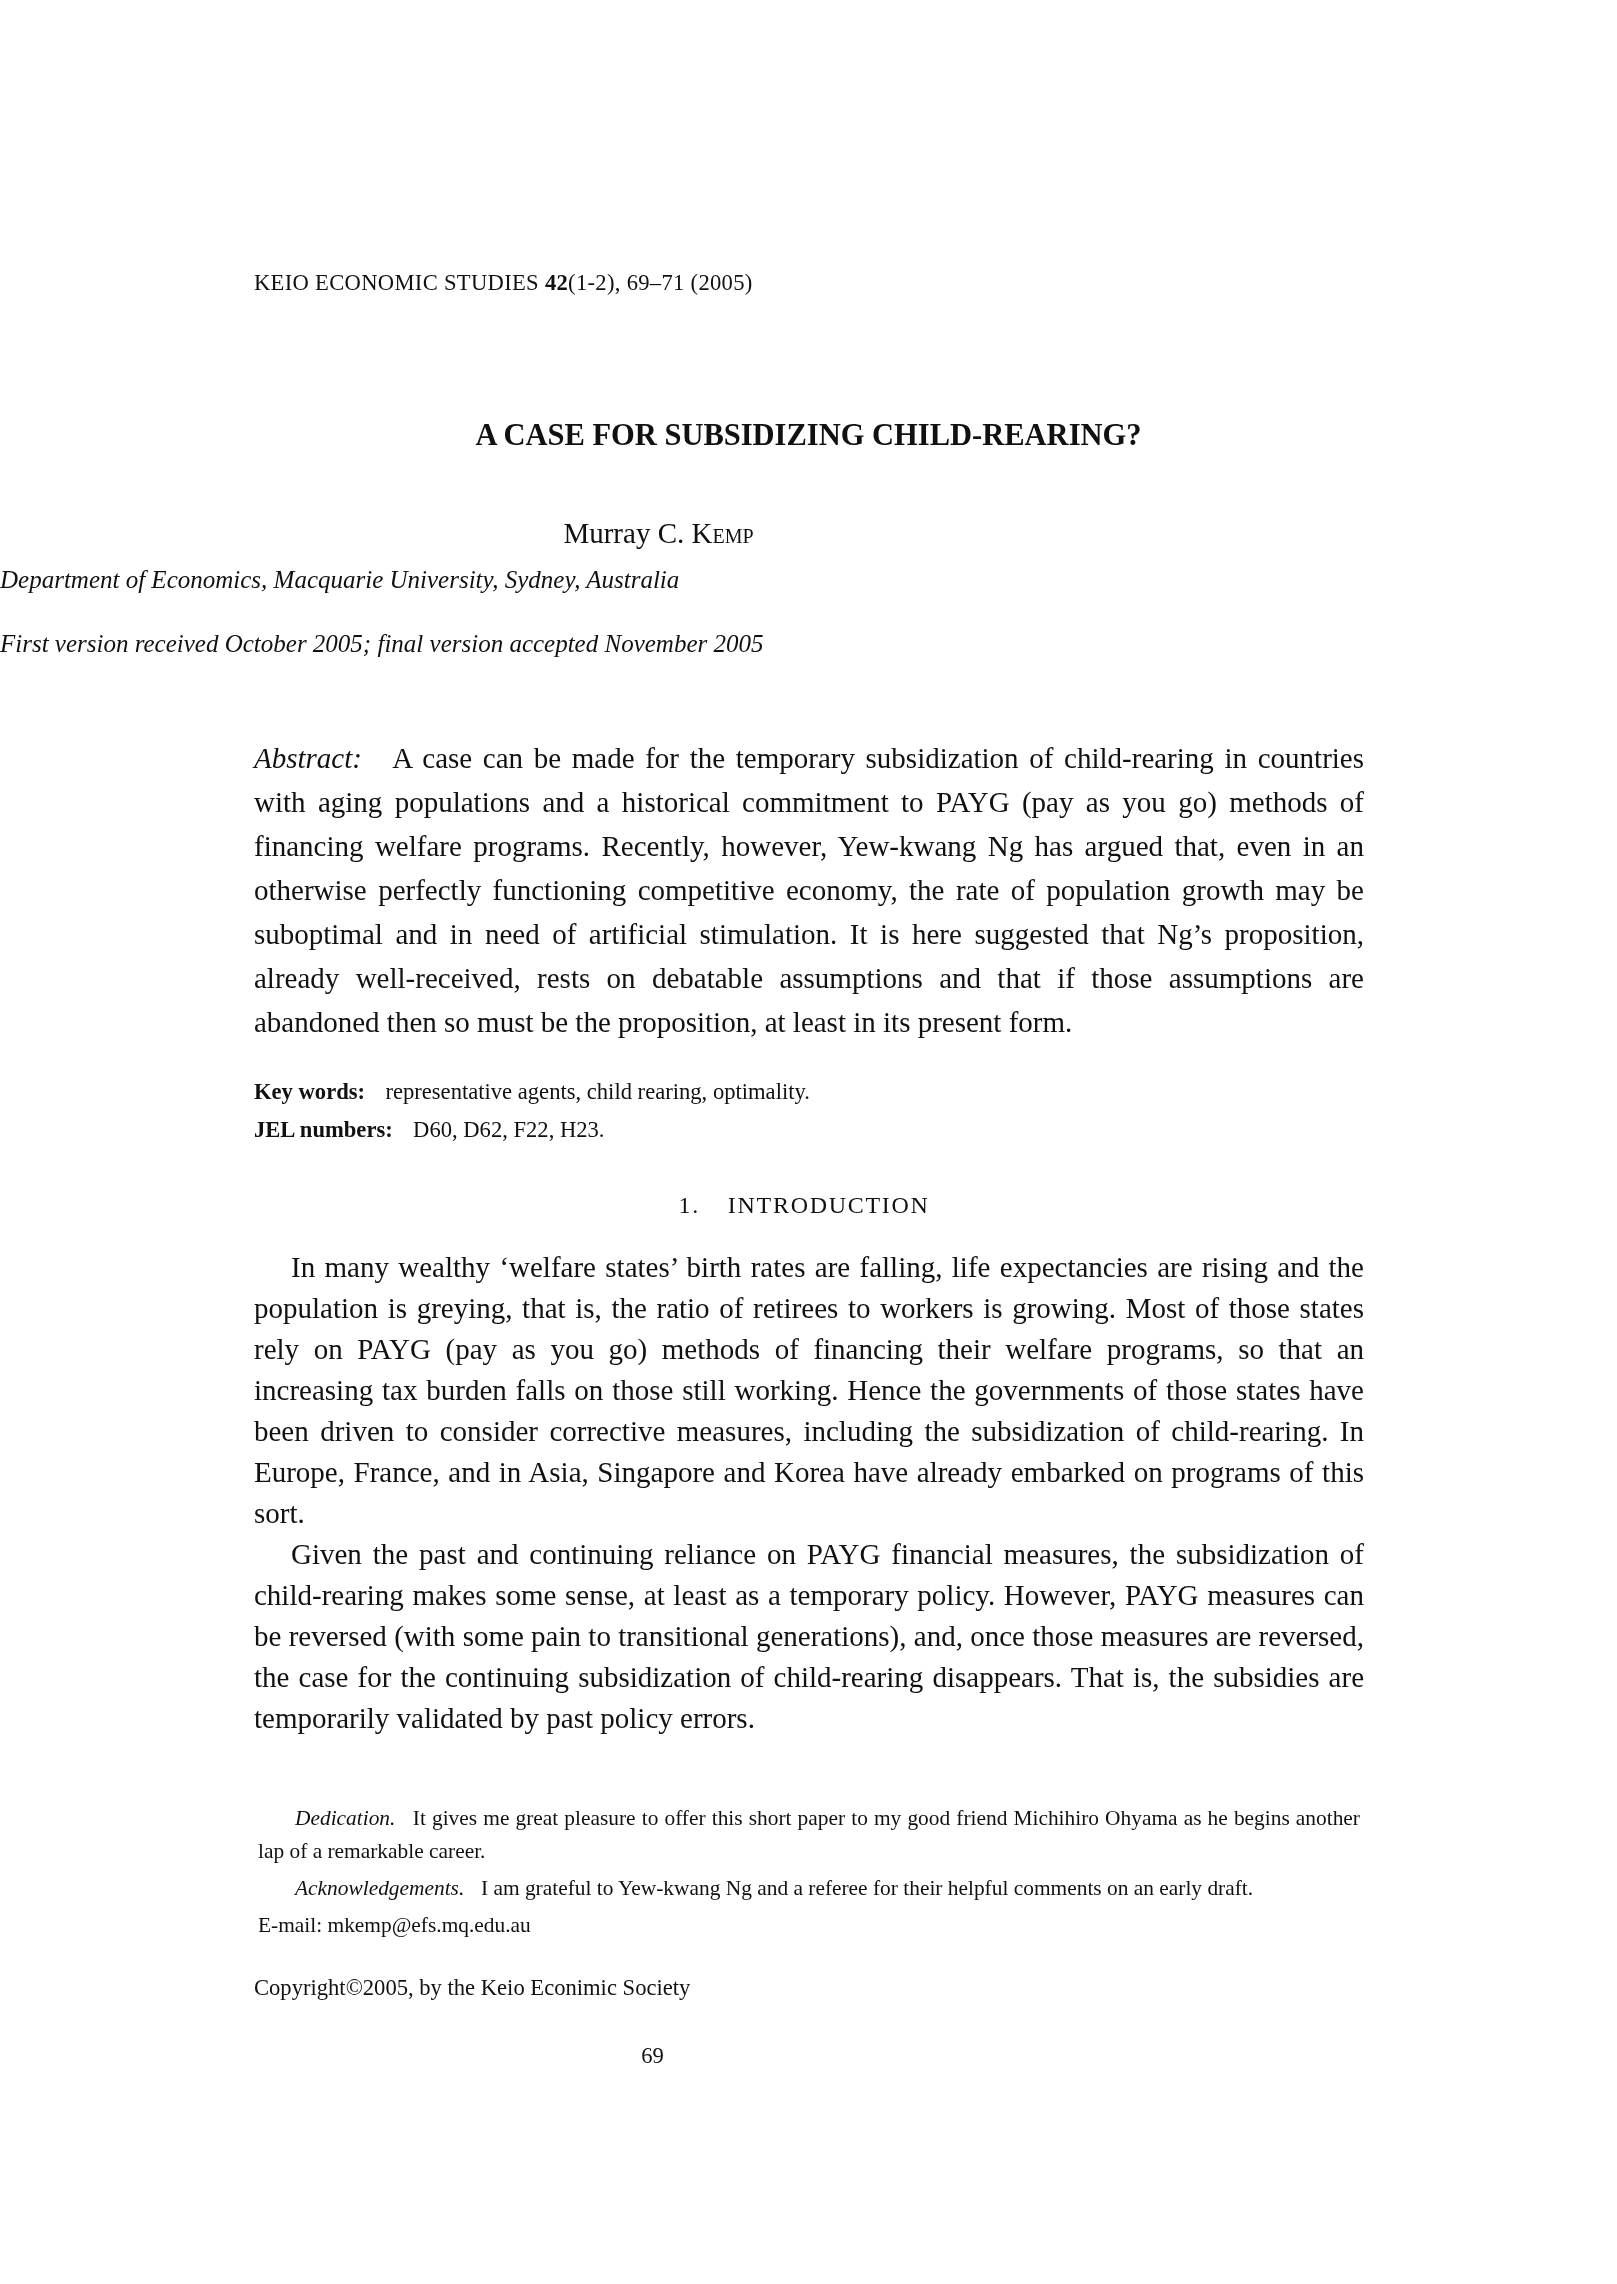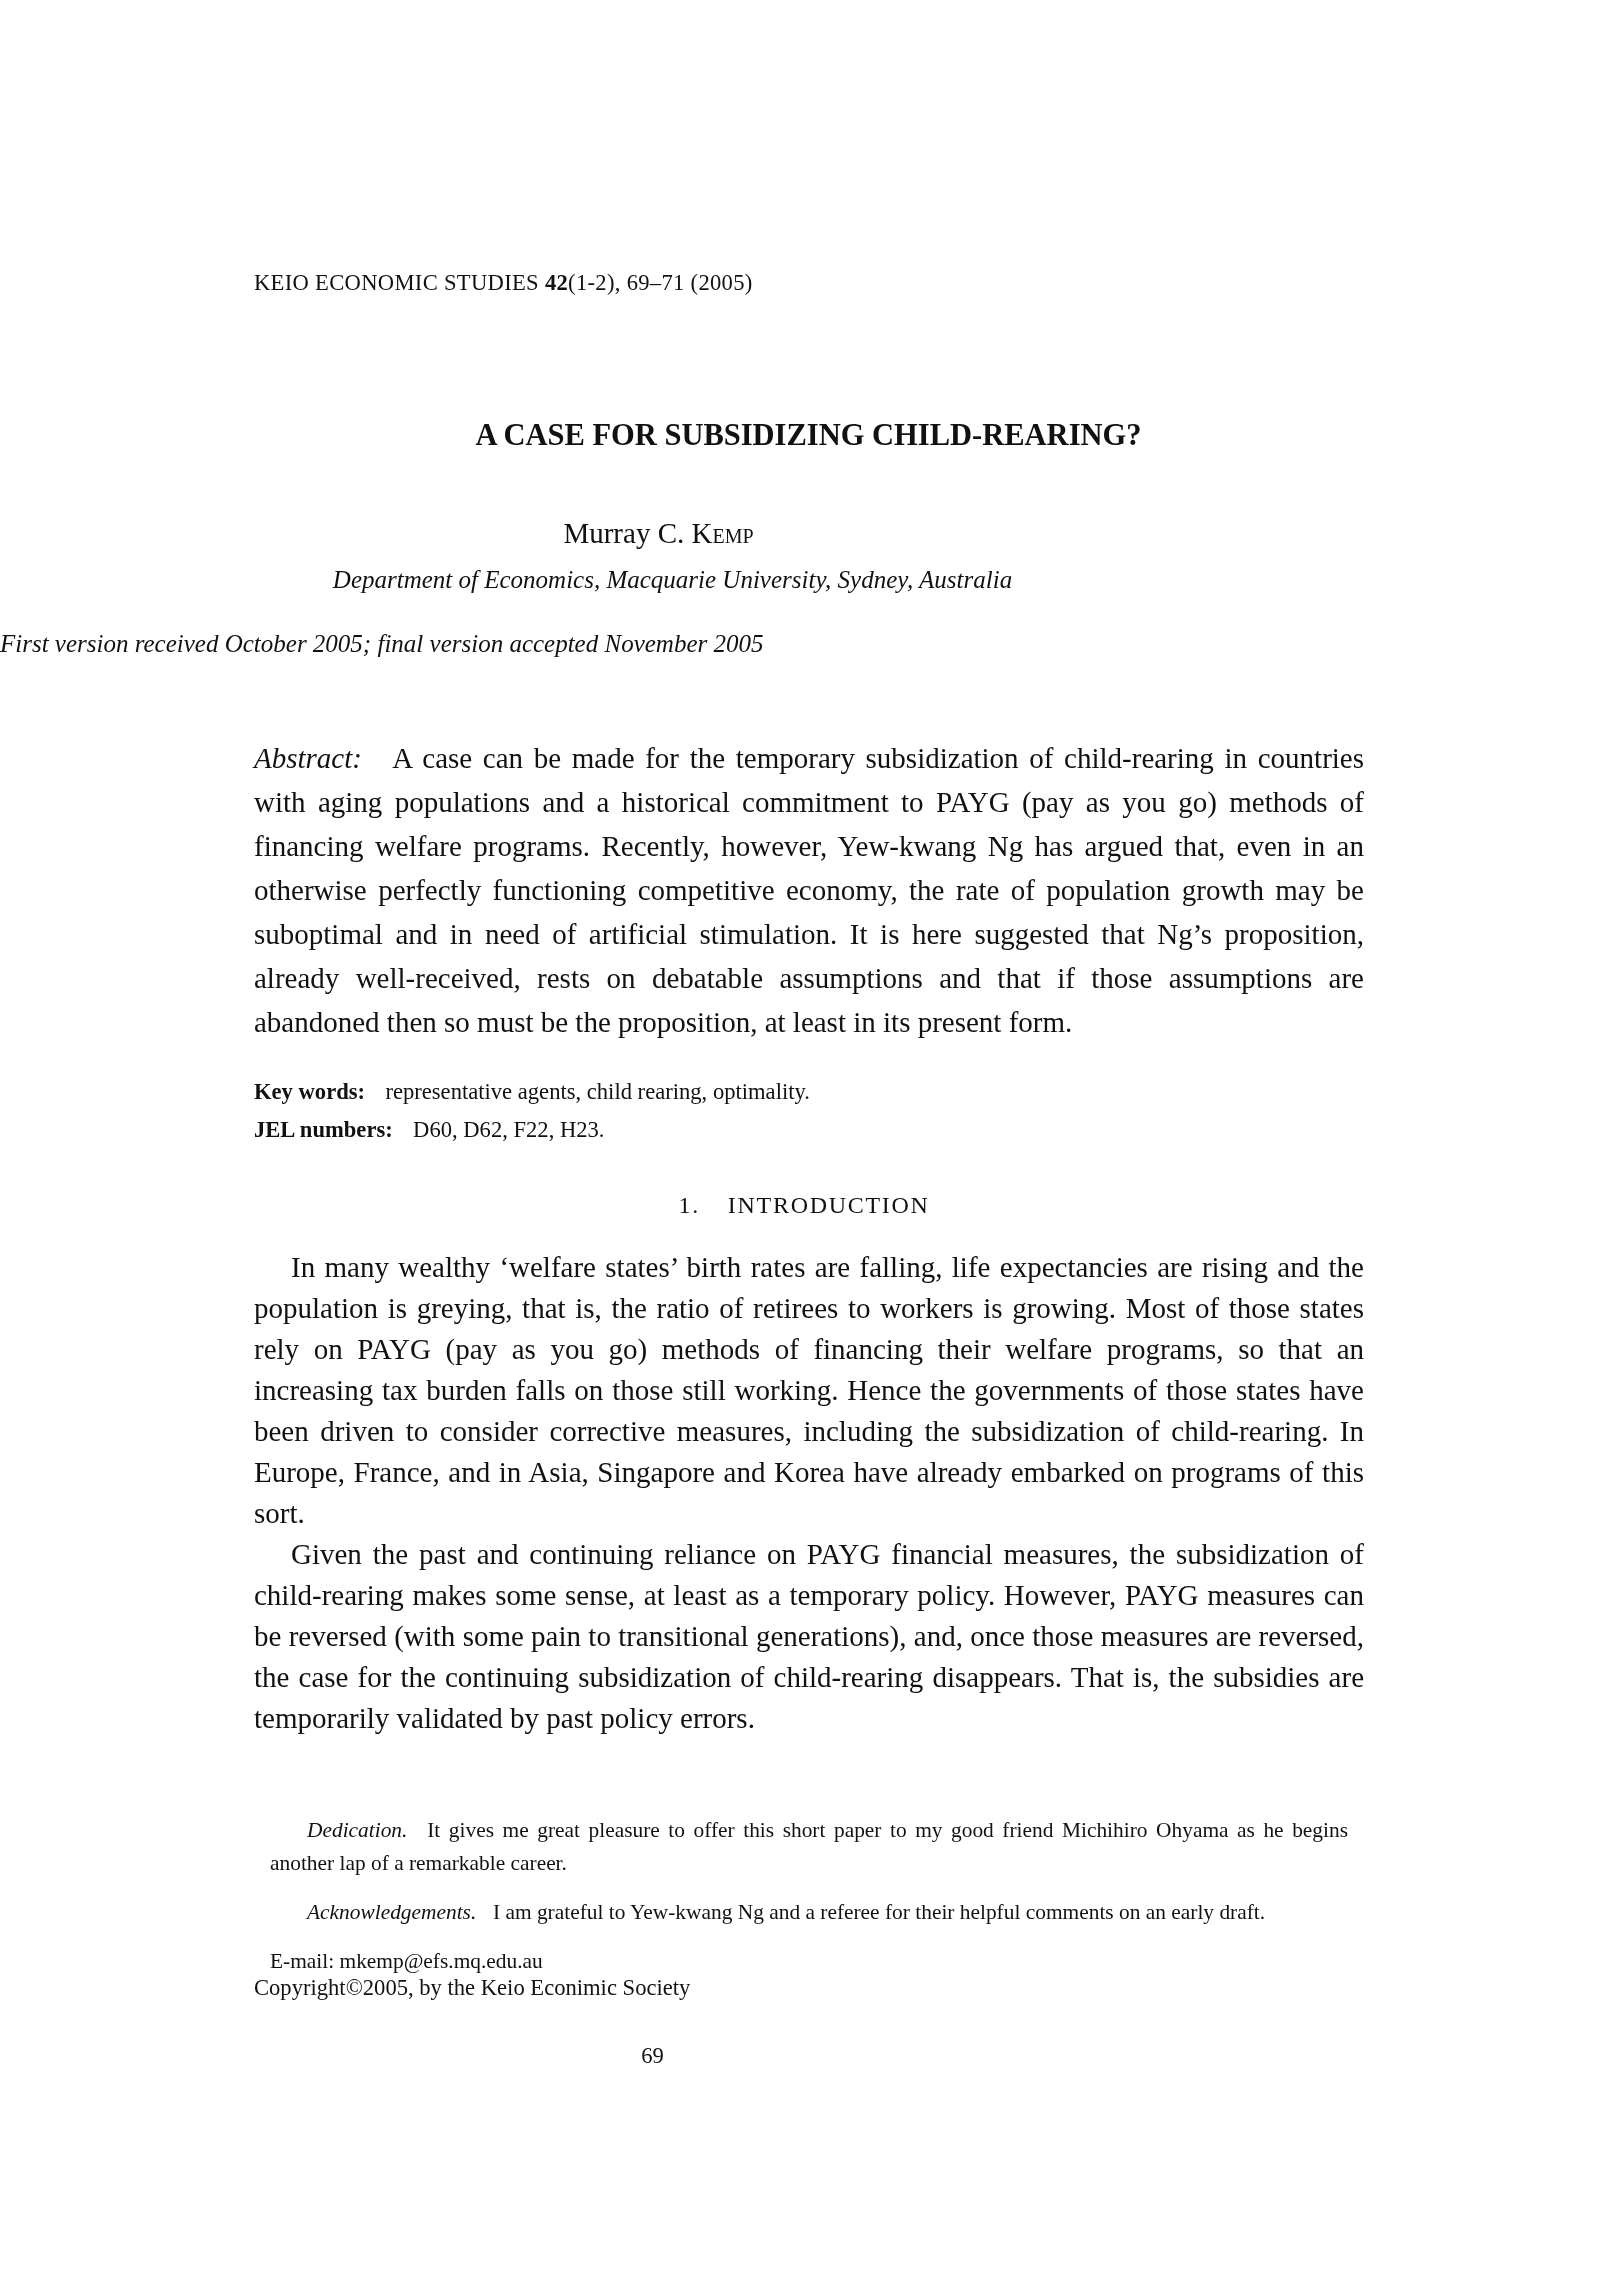--- a/index.html
+++ b/index.html
@@ -3,33 +3,33 @@
 <meta charset="utf-8">
 <style>
   html, body { margin:0; padding:0; background:#ffffff; }
   body { width:1617px; height:2284px; position:relative; color:#111; font-family:"Liberation Serif", serif; overflow:hidden; }
   .abs { position:absolute; }
   .journal { left:254px; top:270px; font-size:22.6px; letter-spacing:0.3px; }
   .journal b { font-weight:bold; }
   .title { left:0; width:1617px; top:418px; text-align:center; font-size:30.5px; font-weight:bold; }
   .author { left:0; width:1317px; top:492px; text-align:center; font-size:29px;margin-top:25px; }
   .author .sc { font-variant:small-caps; }
-  .affil { left:0; width:1345px; top:566px; text-align:center; font-size:25px; font-style:italic; }
+  .affil { left:0; width:1345px; top:566px; font-size:25px; font-style:italic; }
   .dates { left:0; width:1463px; top:630px; font-size:25px; font-style:italic; }
   .abstract { left:254px; width:1110px; top:707px; font-size:29px; line-height:44px; text-align:justify;margin-top:29px; }
   .abstract i { font-style:italic; }
   .kw { left:254px; top:1079px; font-size:22.6px; }
   .jel { left:254px; top:1117px; font-size:22.6px; }
   .kw b, .jel b { font-weight:bold; margin-right:14.7px; }
   .section { left:0; width:1608px; top:1192px; text-align:center; font-size:24px; letter-spacing:1.7px; }
   .section .num { margin-right:20.3px; }
   .body { left:254px; width:1110px; top:1247px; font-size:29px; line-height:41px; text-align:justify; }
   .body p { margin:0; text-indent:37px; }
   .notes { left:254px; width:1110px; top:1798px; font-size:21.4px; line-height:33px; text-align:justify; }
-  .notes p { margin:16px; }
+  .notes p { margin:4px; }
   .notes .ind { text-indent:37px; }
   .notes i { font-style:italic; margin-right:11.3px; }
   .copyright { left:254px; top:1975px; font-size:22.6px; }
   .pagenum { left:0; width:1305px; top:2043px; text-align:center; font-size:22.6px; }
 </style>
 </head>
 <body>
 
 <div class="abs journal">
   <span>KEIO ECONOMIC STUDIES</span>

